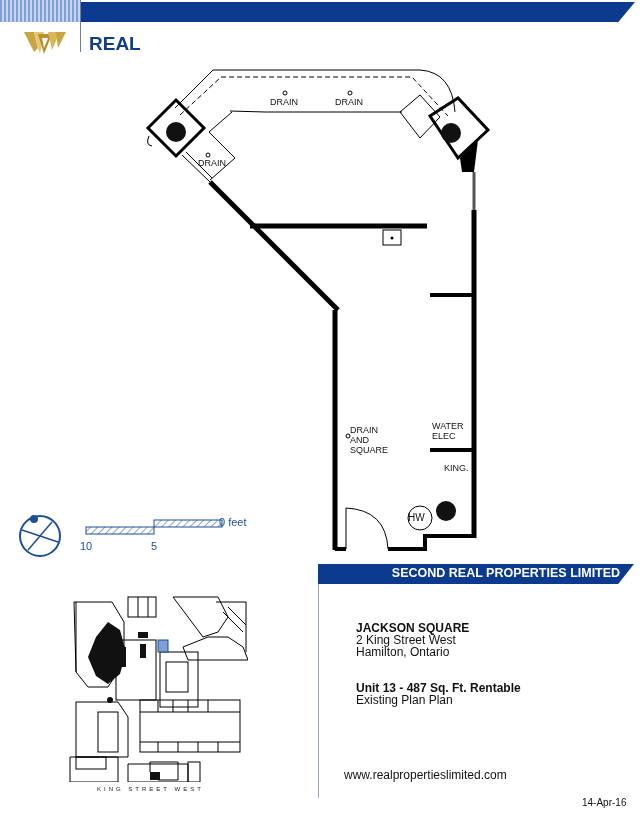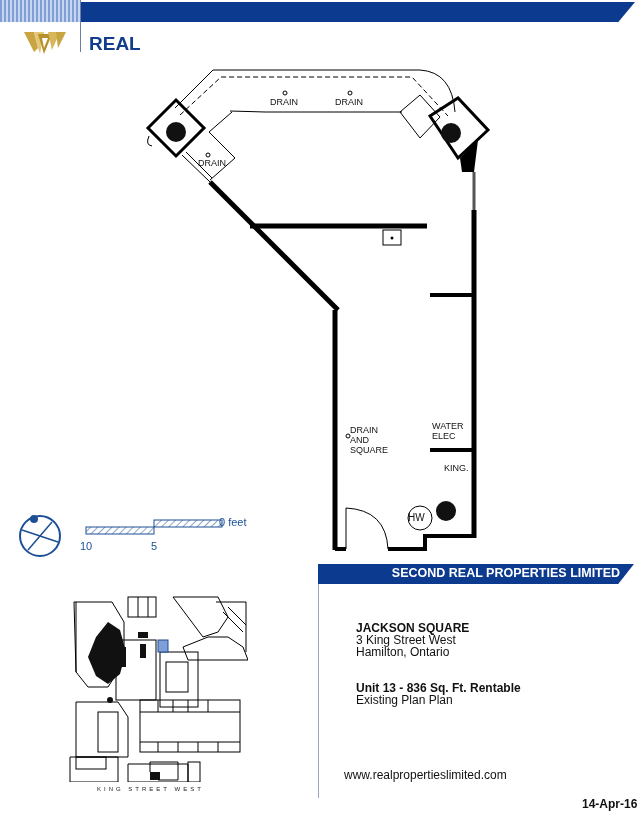--- a/index.html
+++ b/index.html
@@ -13,21 +13,21 @@
   .logo-text{left:89px;top:33px;font-size:19px;font-weight:bold;color:#123d8c;letter-spacing:0px;}
   .plan-label{font-size:9px;color:#111;text-align:left;line-height:10px;}
   .scale-label{font-size:11px;font-weight:normal;color:#1c4f96;}
   .company-banner{left:318px;top:564px;width:316px;height:20px;background:#0b3a8f;
     clip-path:polygon(0 0,100% 0,95% 100%,0 100%);}
   .company-name{left:318px;top:566px;width:300px;text-align:center;font-size:12.5px;font-weight:bold;color:#fff;padding-left:38px;}
   .vline{left:318px;top:584px;width:1px;height:214px;background:#9aa6bd;}
   .info{font-size:12px;line-height:12px;color:#111;}
   .bold{font-weight:bold;}
   .keymap-caption{left:97px;top:786px;font-size:6px;letter-spacing:3px;color:#222;}
-  .date{left:582px;top:797px;font-size:12px;color:#111;font-weight:bold;}
+  .date{left:582px;top:797px;font-size:10px;color:#111;}
 </style>
 </head>
 <body>
 
 <div class="abs topbar-stripes"></div>
 <div class="abs topbar-blue"></div>
 <div class="abs topbar-line"></div>
 <svg class="abs" style="left:22px;top:28px" width="46" height="28" viewBox="0 0 46 28">
   <polygon points="2,4 12,4 16,20 12,24" fill="#c9a443"></polygon>
   <polygon points="12,4 22,4 18,26 16,20" fill="#e3c777"></polygon>
@@ -125,25 +125,25 @@
 <div class="abs scale-label" style="left:80px;top:540px">10</div>
 <div class="abs scale-label" style="left:151px;top:540px">5</div>
 <div class="abs scale-label" style="left:219px;top:516px">0 feet</div>
 
 <div class="abs company-banner"></div>
 <div class="abs company-name">SECOND REAL PROPERTIES LIMITED</div>
 <div class="abs vline"></div>
 
 <div class="abs info" style="left:356px;top:622px">
   <div class="bold">JACKSON SQUARE</div>
-  <div>3 King Street West</div>
+  <div>2 King Street West</div>
   <div>Hamilton, Ontario</div>
 </div>
 <div class="abs info" style="left:356px;top:682px">
-  <div class="bold">Unit 13 - 836 Sq. Ft. Rentable</div>
+  <div class="bold">Unit 13 - 487 Sq. Ft. Rentable</div>
   <div>Existing Plan Plan</div>
 </div>
 <div class="abs info" style="left:344px;top:769px">www.realpropertieslimited.com</div>
 
 <svg class="abs" style="left:68px;top:592px" width="180" height="190" viewBox="0 0 180 190">
   <g fill="none" stroke="#000" stroke-width="1">
     <path d="M6,10 L44,10 L56,30 L56,70 L40,95 L20,95 L8,80 Z"></path>
     <path d="M8,10 L8,80"></path>
     <rect x="60" y="5" width="28" height="20"></rect>
     <line x1="70" y1="5" x2="70" y2="25"></line>

